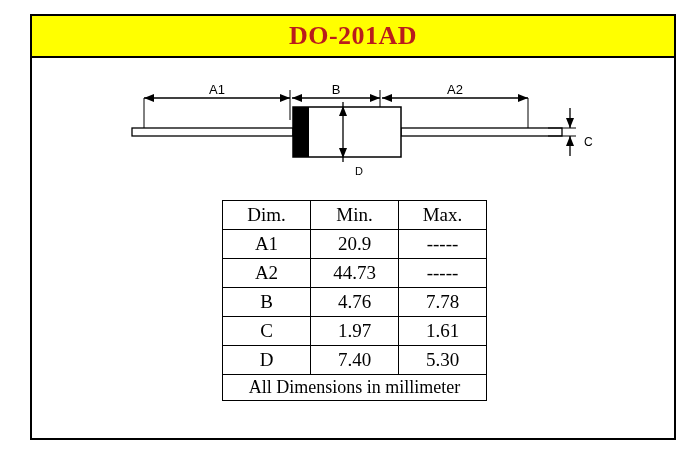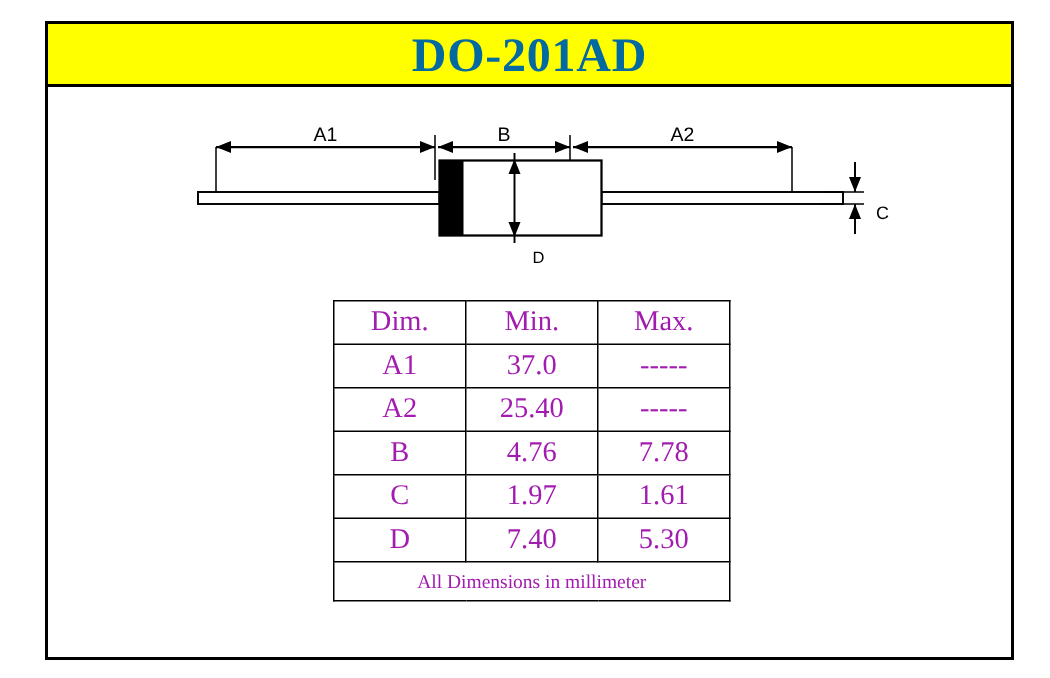--- a/index.html
+++ b/index.html
@@ -38,23 +38,23 @@
     width: 646px;
     height: 44px;
     background: #ffff00;
     border: 2px solid #000000;
     box-sizing: border-box;
     display: flex;
     align-items: center;
     justify-content: center;
   }
   #title-text {
-    font-size: 32px;
+    font-size: 26px;
     font-weight: bold;
-    color: #0369a1;
+    color: #b91c1c;
     letter-spacing: 0.5px;
     font-family: "Liberation Serif", serif;
     text-align: right;
   }
   
   #drawing {
     position: absolute;
     left: 32px;
     top: 58px;
     width: 642px;
@@ -66,33 +66,33 @@
     left: 222px;
     top: 200px;
     border-collapse: collapse;
     background: #ffffff;
   }
   #dim-table td, #dim-table th {
     border: 1px solid #000000;
     text-align: center;
     font-family: "Liberation Serif", serif;
     font-size: 19px;
-    color: #a21caf;
+    color: #000000;
     padding: 0;
     height: 29px;
     box-sizing: border-box;
   }
   #dim-table .col-dim { width: 88px; }
   #dim-table .col-min { width: 88px; }
   #dim-table .col-max { width: 88px; }
   #dim-table th {
     font-weight: normal;
   }
   #dim-table .footer-cell {
-    font-size: 13px;
+    font-size: 18px;
     height: 26px;
   }
   svg { display: block; }
   text {
     font-family: "Liberation Sans", sans-serif;
     fill: #000000;
   }
 </style>
 </head>
 <body>
@@ -175,26 +175,26 @@
     <thead>
       <tr>
         <th class="col-dim">Dim.</th>
         <th class="col-min">Min.</th>
         <th class="col-max">Max.</th>
       </tr>
     </thead>
     <tbody>
       <tr>
         <td>A1</td>
-        <td>37.0</td>
+        <td>20.9</td>
         <td>-----</td>
       </tr>
       <tr>
         <td>A2</td>
-        <td>25.40</td>
+        <td>44.73</td>
         <td>-----</td>
       </tr>
       <tr>
         <td>B</td>
         <td>4.76</td>
         <td>7.78</td>
       </tr>
       <tr>
         <td>C</td>
         <td>1.97</td>

